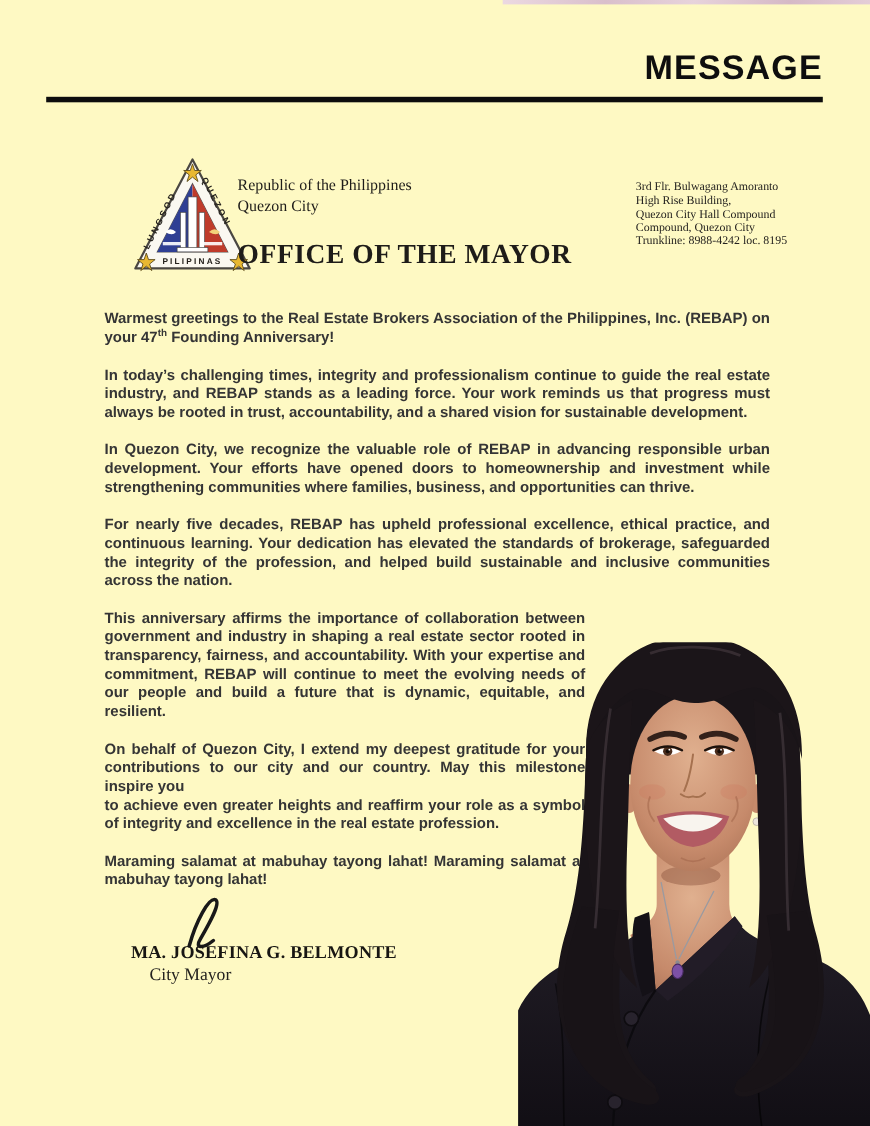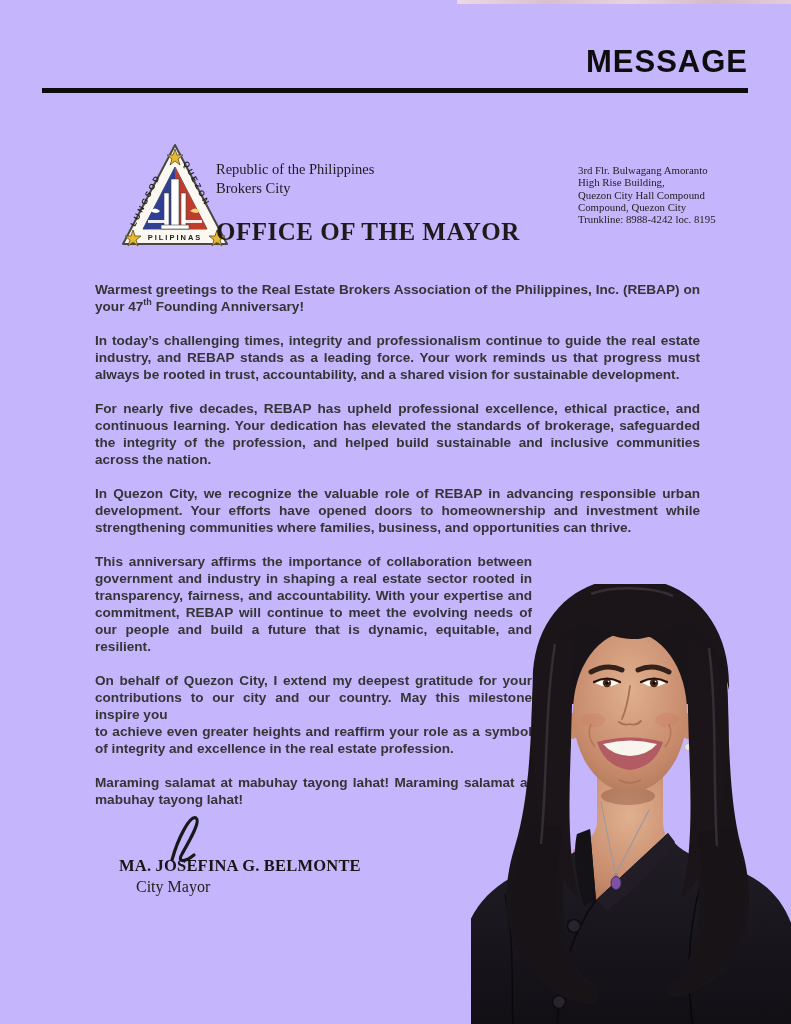--- a/index.html
+++ b/index.html
@@ -1,17 +1,17 @@
 <!DOCTYPE html>
 <html><head>
 <meta charset="utf-8">
 <style>
   html,body { margin:0; padding:0; background:#ffffff; }
   .page {
-    position:relative; width:791px; height:1024px; background:#c4b5fd;
+    position:relative; width:791px; height:1024px; background:#fef9c3;
     overflow:hidden; font-family:"Liberation Sans", sans-serif;
   }
   .top-strip {
     position:absolute; top:0; left:457px; right:0; height:4px;
     background:linear-gradient(90deg,#ecd9e1,#d9bfcb 28%,#e7d3db 52%,#d5b9c6 78%,#e4cdd7);
   }
   .msg-title {
     position:absolute; top:44px; right:43px;
     font-size:31px; font-weight:800; letter-spacing:1px; color:#0e0e0e;
   }
@@ -88,37 +88,37 @@
       <path id="arcL" d="M 16,86 L 47,24"></path>
       <path id="arcR" d="M 64,22 L 96,84"></path>
     </defs>
     <text class="seal-arc-text"><textPath href="#arcL">LUNGSOD</textPath></text>
     <text class="seal-arc-text"><textPath href="#arcR">QUEZON</textPath></text>
     <text class="seal-bottom-text" x="56" y="99" text-anchor="middle">PILIPINAS</text>
   </svg>
 
   <div class="lh-text">
     <div class="lh-line">Republic of the Philippines</div>
-    <div class="lh-line">Brokers City</div>
+    <div class="lh-line">Quezon City</div>
     <div class="lh-office">OFFICE OF THE MAYOR</div>
   </div>
 
   <div class="lh-address">
     <div>3rd Flr. Bulwagang Amoranto</div>
     <div>High Rise Building,</div>
     <div>Quezon City Hall Compound</div>
     <div>Compound, Quezon City</div>
     <div>Trunkline: 8988-4242 loc. 8195</div>
   </div>
 
   <div class="body-copy">
     <p><span>Warmest greetings to the Real Estate Brokers Association of the Philippines, Inc. (REBAP) on your 47</span><sup>th</sup><span> Founding Anniversary!</span></p>
     <p>In today’s challenging times, integrity and professionalism continue to guide the real estate industry, and REBAP stands as a leading force. Your work reminds us that progress must always be rooted in trust, accountability, and a shared vision for sustainable development.</p>
+    <p>In Quezon City, we recognize the valuable role of REBAP in advancing responsible urban development. Your efforts have opened doors to homeownership and investment while strengthening communities where families, business, and opportunities can thrive.</p>
     <p>For nearly five decades, REBAP has upheld professional excellence, ethical practice, and continuous learning. Your dedication has elevated the standards of brokerage, safeguarded the integrity of the profession, and helped build sustainable and inclusive communities across the nation.</p>
-    <p>In Quezon City, we recognize the valuable role of REBAP in advancing responsible urban development. Your efforts have opened doors to homeownership and investment while strengthening communities where families, business, and opportunities can thrive.</p>
     <p class="narrow">This anniversary affirms the importance of collaboration between government and industry in shaping a real estate sector rooted in transparency, fairness, and accountability. With your expertise and commitment, REBAP will continue to meet the evolving needs of our people and build a future that is dynamic, equitable, and resilient.</p>
     <p class="narrow pre">On behalf of Quezon City, I extend my deepest gratitude for your contributions to our city and our country. May this milestone inspire you
 to achieve even greater heights and reaffirm your role as a symbol of integrity and excellence in the real estate profession.</p>
     <p class="narrow">Maraming salamat at mabuhay tayong lahat! Maraming salamat at mabuhay tayong lahat!</p>
   </div>
 
   <div class="signature">
     <svg class="sig-mark" width="50" height="56" viewBox="0 0 50 56">
       <path d="M 12,50 C 18,28 30,5 36,8 C 41,11 30,30 22,44 C 17,52 24,53 34,45" fill="none" stroke="#191919" stroke-width="3.2" stroke-linecap="round"></path>
     </svg>

